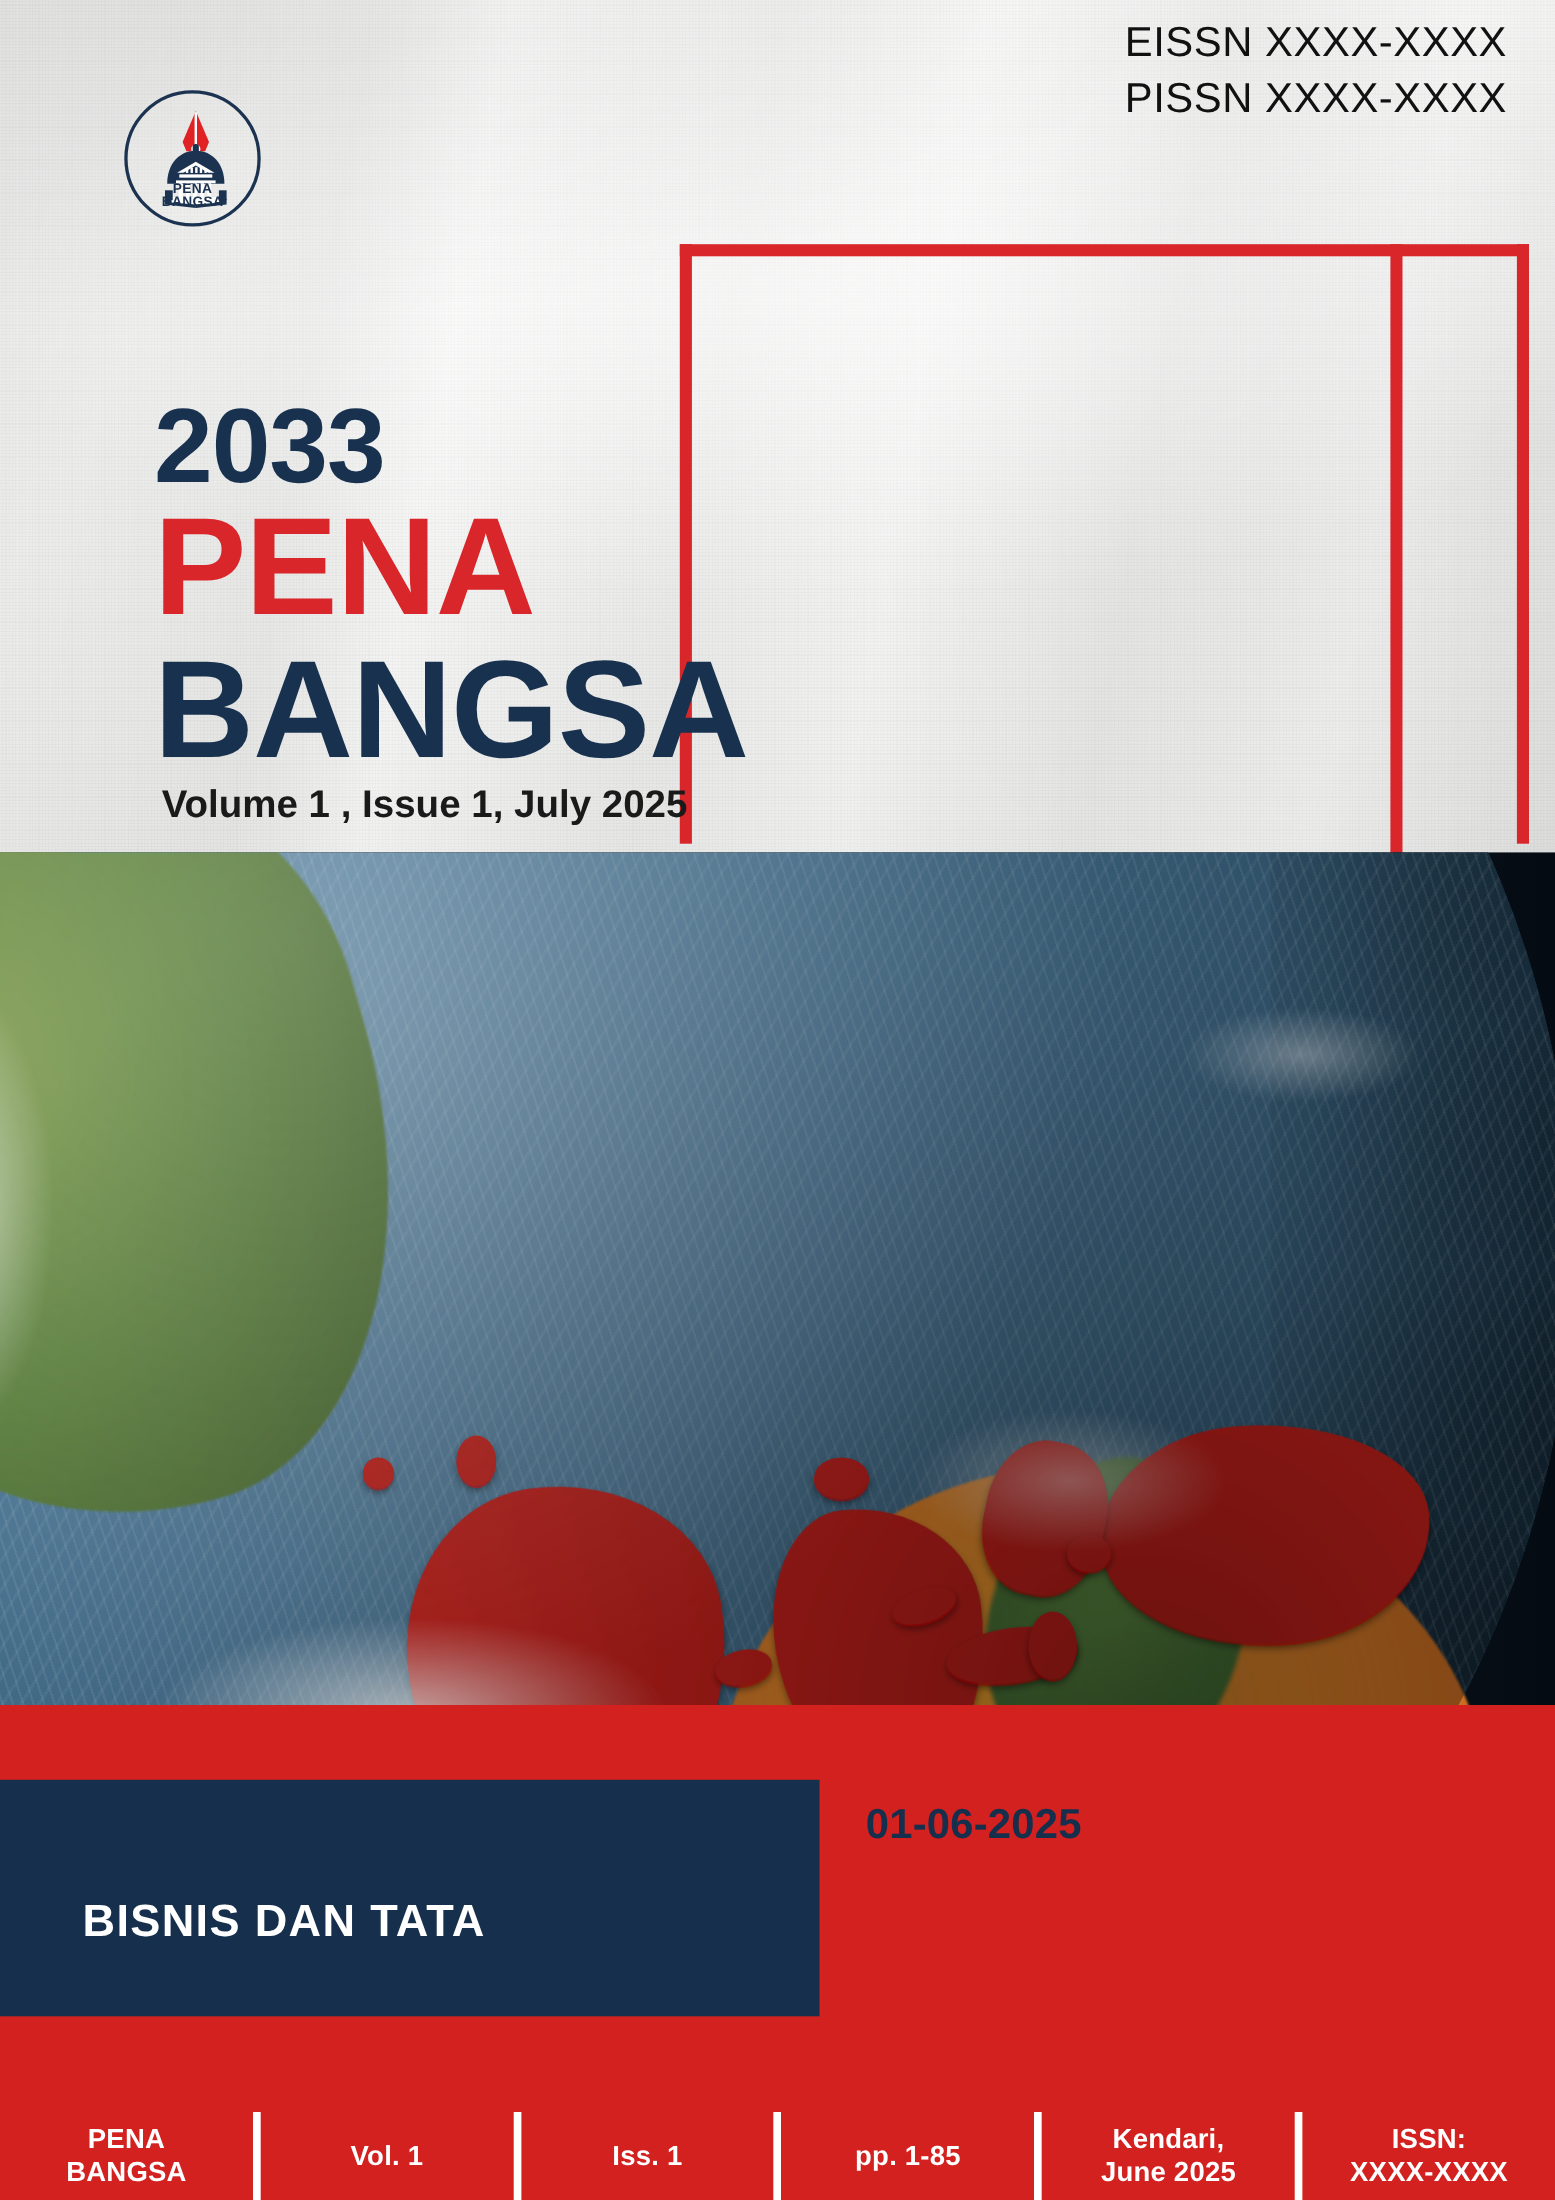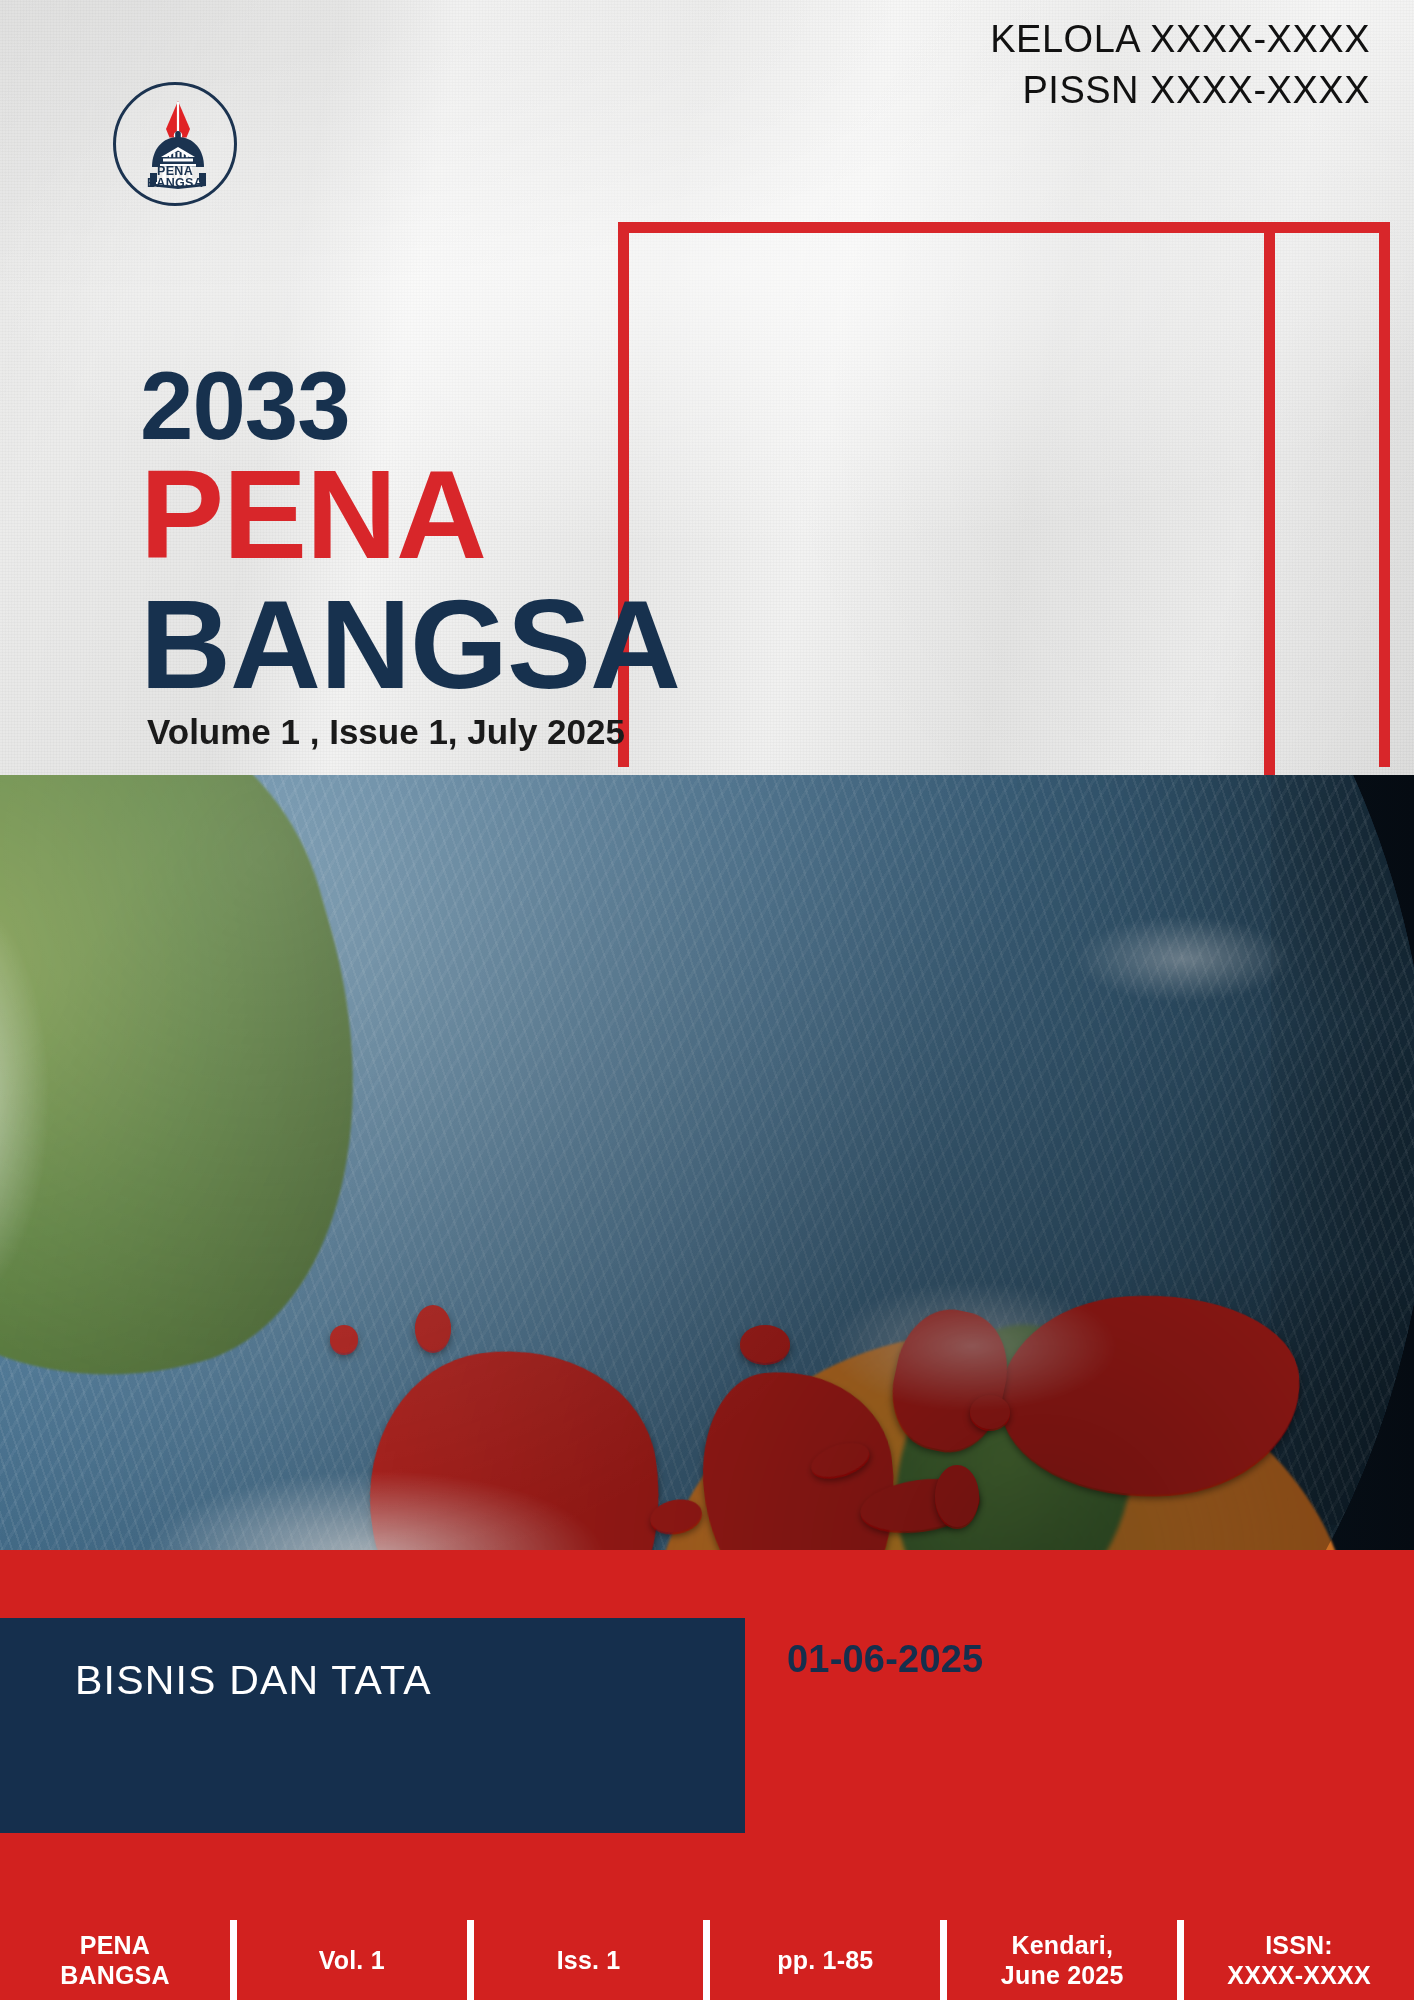--- a/index.html
+++ b/index.html
@@ -176,22 +176,22 @@
   
   .red-block{
     position:absolute; left:0; top:1550px; width:1414px; height:370px;
     background:#d2211f;
   }
   .title-box{
     position:absolute; left:0; top:1618px; width:745px; height:215px;
     background:#152f4d;
   }
   .title-text{
-    position:absolute; left:75px; top:1655px; width:640px;
-    color:#ffffff; font-size:41px; font-weight:normal; line-height:1.26; letter-spacing:1.2px;
+    position:absolute; left:75px; top:1721px; width:640px;
+    color:#ffffff; font-size:41px; font-weight:bold; line-height:1.26; letter-spacing:1.2px;
   }
   .meta{
     position:absolute; left:787px; top:1635px; color:#152f4d;
   }
   .meta .lbl{ font-size:31px; font-weight:bold; letter-spacing:.4px; line-height:1.18; }
   .meta .val{ font-size:38px; font-weight:bold; letter-spacing:.2px; line-height:1.3; }
   .meta .grp{ margin-bottom:24px; }
 
   
   .strip{
@@ -209,21 +209,21 @@
 <body>
 
 <div id="cover">
 
   <div class="top-panel">
     <div class="fabric-tex"></div>
     <div class="fabric-folds"></div>
   </div>
 
   <div class="issn-block">
-    <div>KELOLA XXXX-XXXX</div>
+    <div>EISSN XXXX-XXXX</div>
     <div>PISSN XXXX-XXXX</div>
   </div>
 
   <div class="logo">
     <svg width="124" height="124" viewBox="0 0 124 124">
 
       <path d="M62 16 L62 16 L74 44 L70.5 52.5 L53.5 52.5 L50 44 Z" fill="#e02225"></path>
       <path d="M62 17 L62 55" stroke="#ffffff" stroke-width="2.2" fill="none"></path>
       <circle cx="62" cy="50.5" r="4.2" fill="#ffffff"></circle>
 

